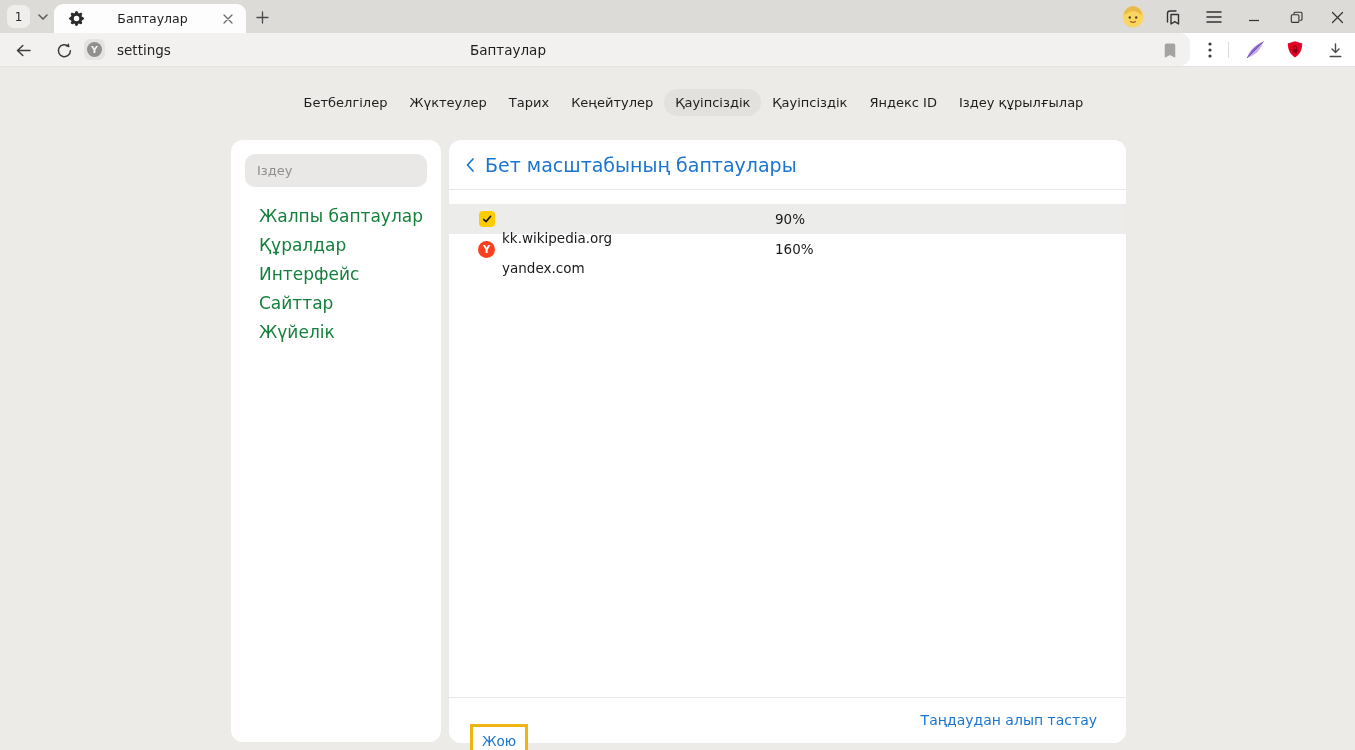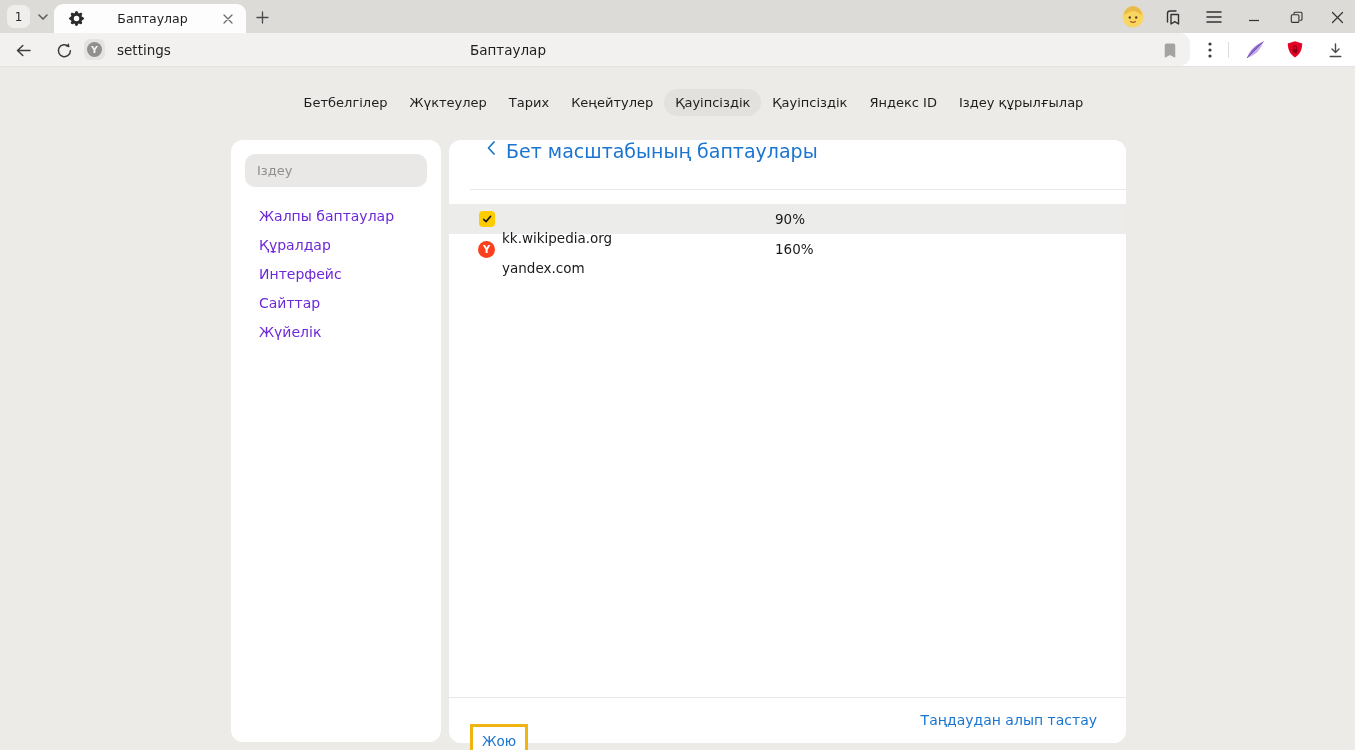--- a/index.html
+++ b/index.html
@@ -34,25 +34,25 @@
   
   #navtabs { position:absolute; top:89px; left:16px; width:1355px; display:flex; justify-content:center; }
   .navtab { font-size:13px; color:#1e1e1e; padding:6px 11px; border-radius:15px; white-space:nowrap; }
   .navtab.active { background:#e3e1de; }
 
   #sidebar { position:absolute; left:231px; top:140px; width:210px; height:602px; background:#ffffff; border-radius:12px; }
   .search-input { display:block; margin:14px; width:182px; height:33px; background:#e9e8e6; border:none; border-radius:10px;
                   padding:0 12px; font-size:13px; font-family:inherit; color:#333; outline:none; }
   .search-input::placeholder { color:#8f8f8d; }
   .side-list { margin-top:15px; }
-  .side-item { height:29px; line-height:29px; padding-left:28px; font-size:14px; color:#6d28d9; cursor:default; }
+  .side-item { height:29px; line-height:29px; padding-left:28px; font-size:17px; color:#15803d; cursor:default; }
 
   #mainpanel { position:absolute; left:449px; top:140px; width:677px; height:603px; background:#ffffff; border-radius:12px;
                display:flex; flex-direction:column; }
-  .main-header { height:50px; flex:0 0 50px; display:flex; padding-left:16px; border-bottom:1px solid #e9e8e6;margin-left:21px; }
+  .main-header { height:50px; flex:0 0 50px; display:flex; align-items:center; padding-left:16px; border-bottom:1px solid #e9e8e6; }
   .main-title { margin-left:10px; font-size:19px; color:#1a75d2; }
   .zoom-list { margin-top:14px; }
   .zoom-row { position:relative; height:30px; display:flex; align-items:center; padding-left:30px; font-size:13.5px; color:#191919; }
   .zoom-row.selected { background:#ececeb; }
   .row-check { width:16px; height:16px; border-radius:4px; background:#ffcc00; display:flex; align-items:center; justify-content:center; }
   .row-favicon { width:17px; height:17px; border-radius:50%; background:#fc3f1d; color:#fff; font-size:10px; font-weight:bold;
                  display:flex; align-items:center; justify-content:center; margin-left:-1px; }
   .row-site { margin-left:7px;margin-top:37px; }
   .row-zoom { position:absolute; left:326px; }
   .main-spacer { flex:1; }

